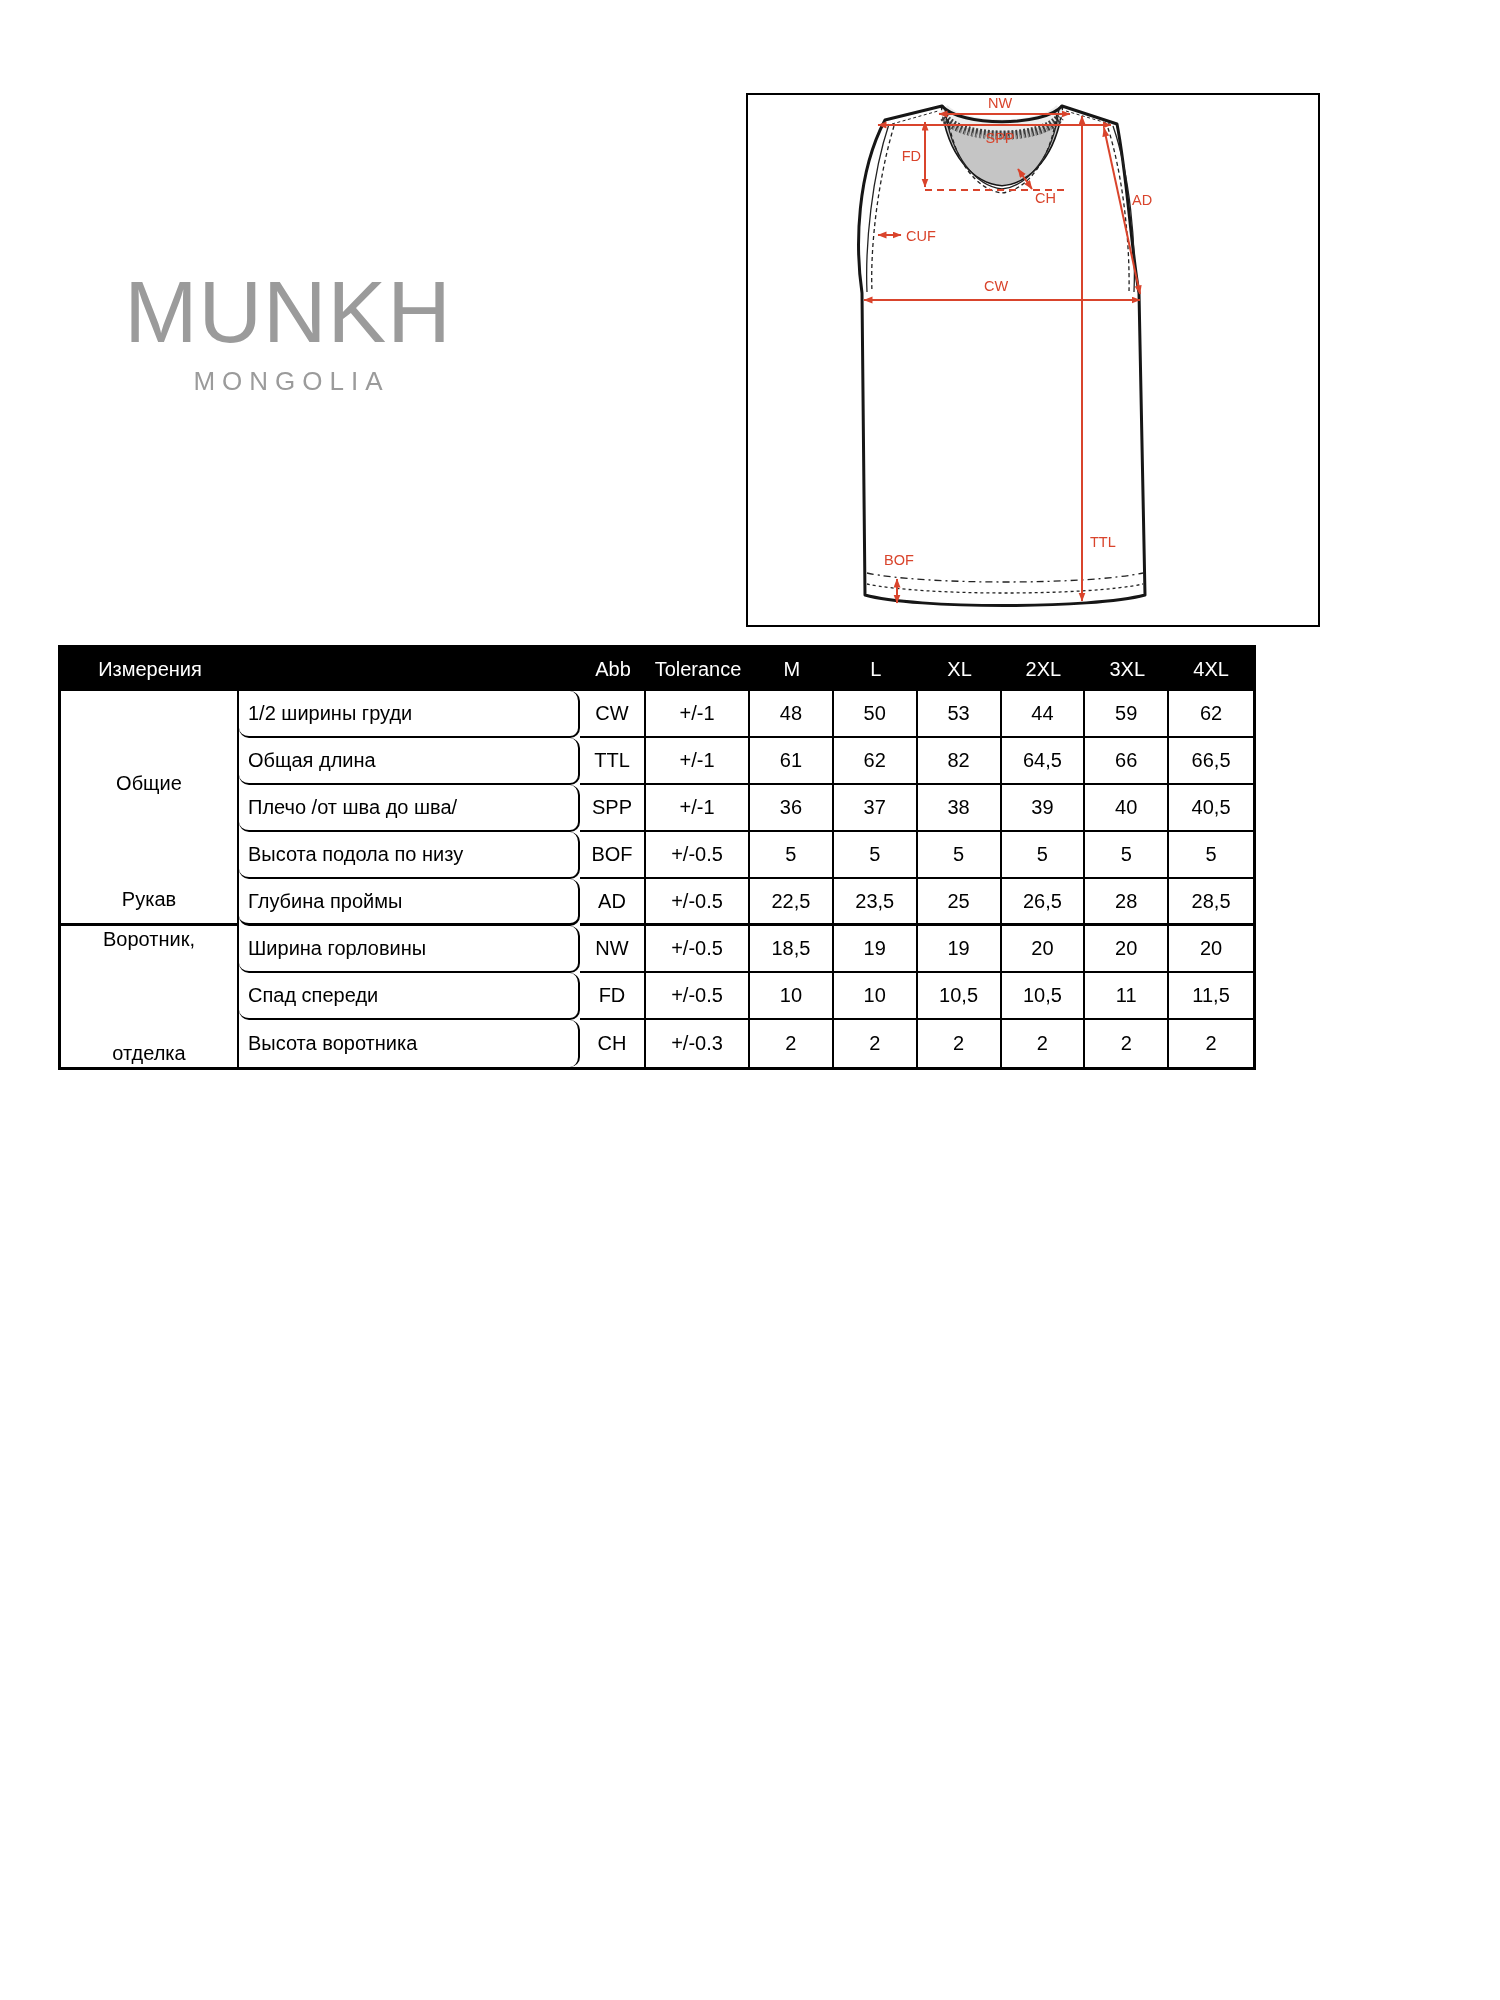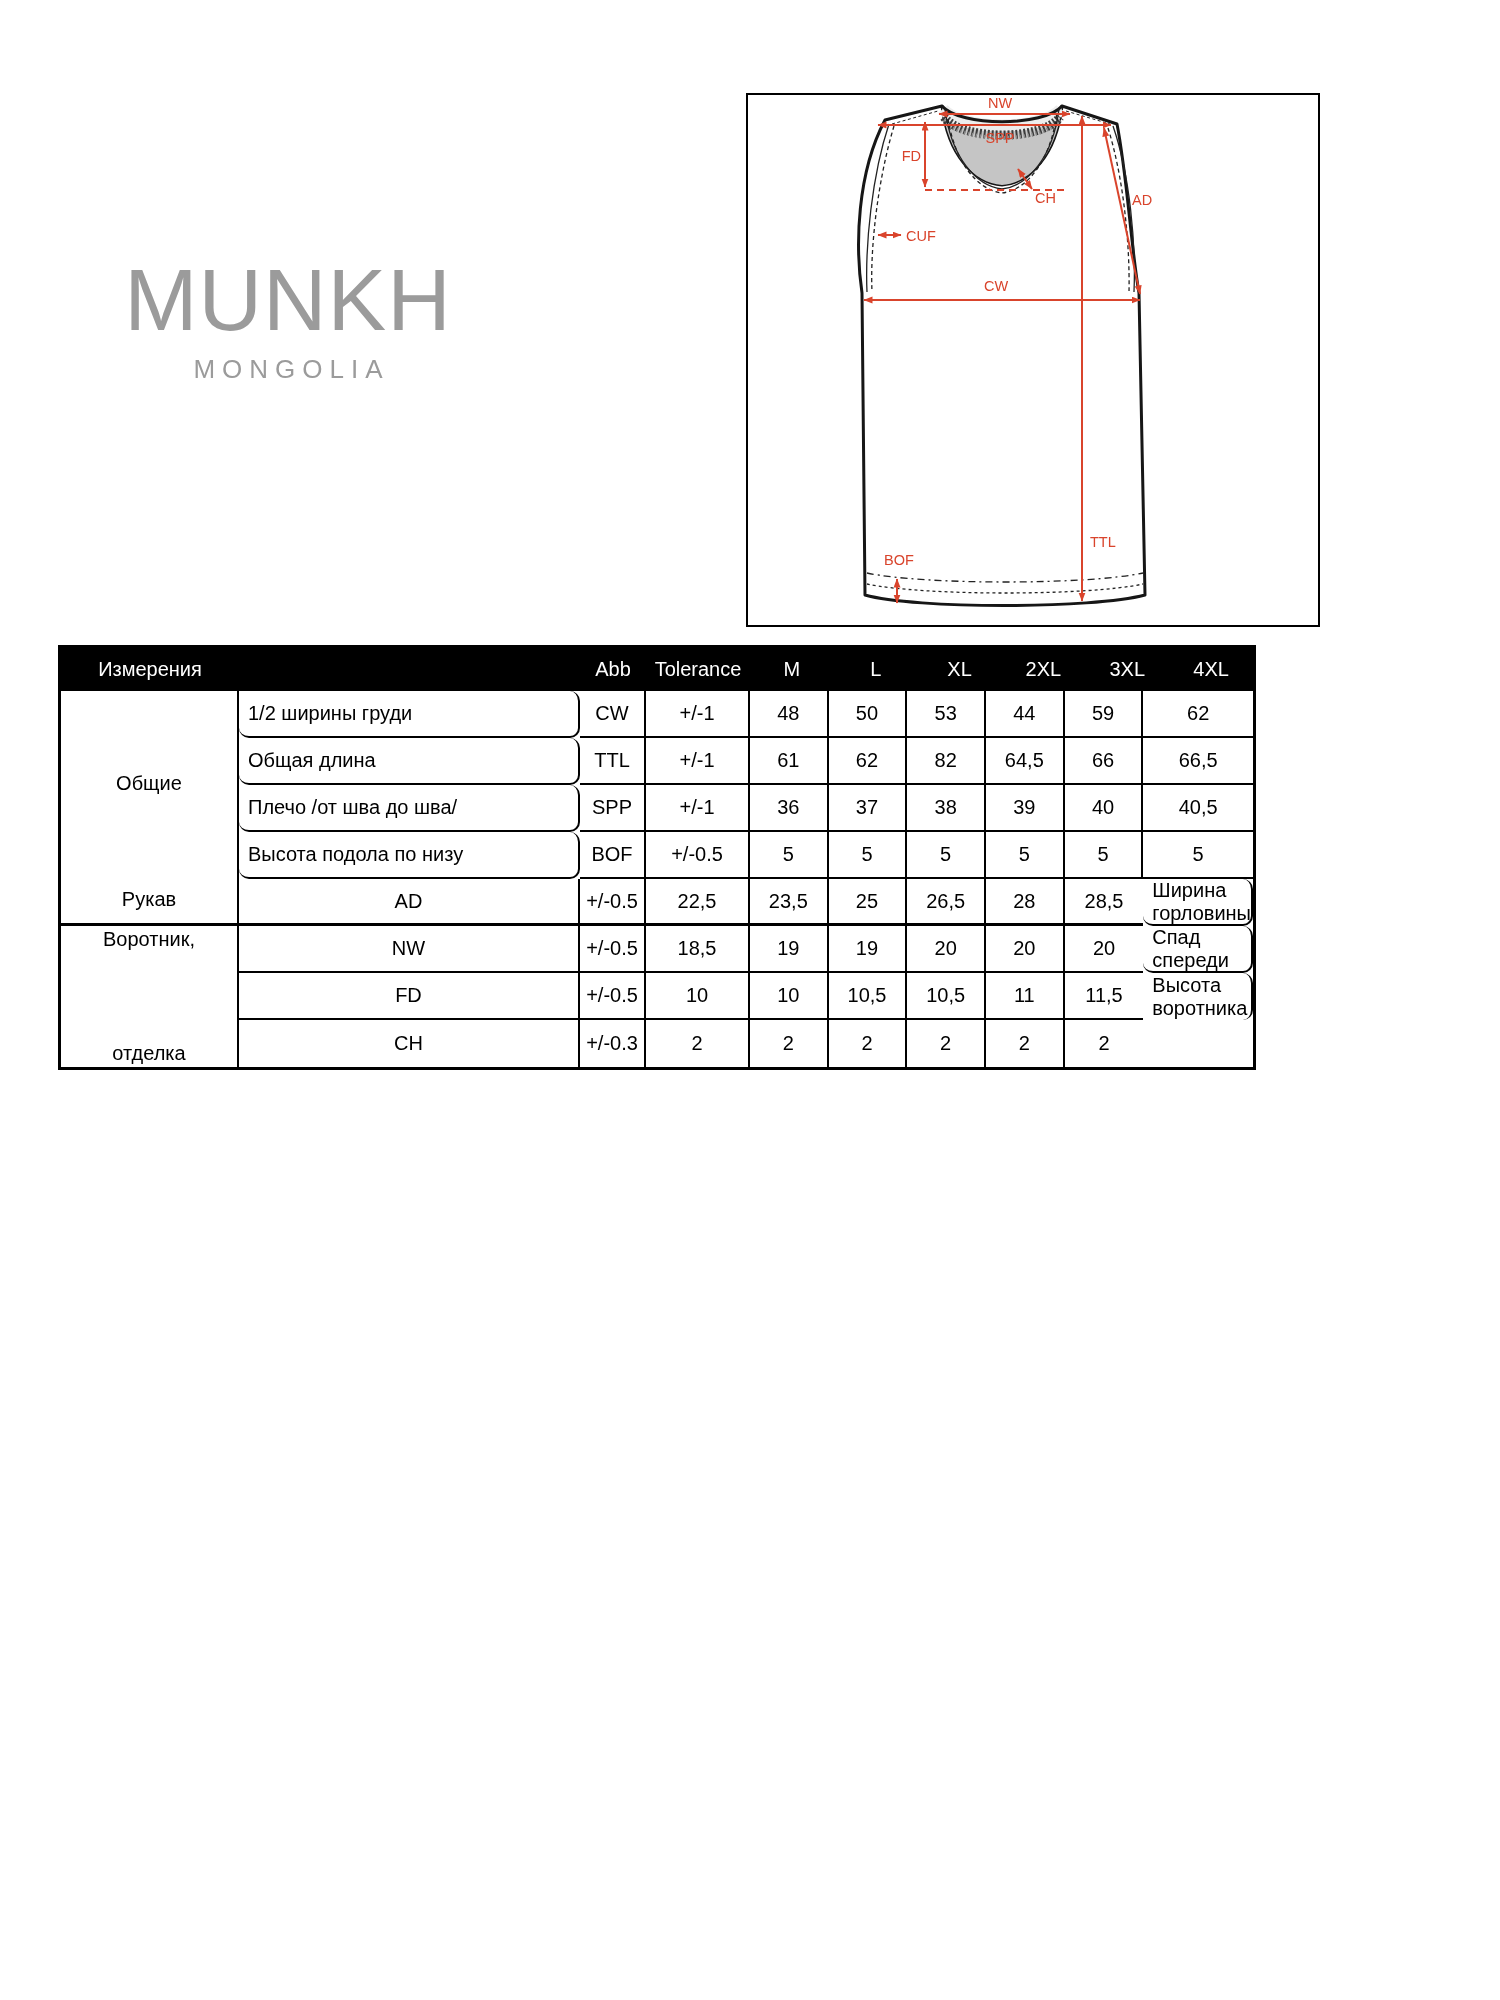--- a/index.html
+++ b/index.html
@@ -1,21 +1,21 @@
 <!DOCTYPE html>
 <html style="--accent: #d9442c; --brand: #9b9b9b;"><head>
 <meta charset="utf-8">
 <style>
   :root { --accent:#d9442c; --brand:#9b9b9b; --ink:#000; }
   * { box-sizing:border-box; margin:0; padding:0; }
   html,body { width:1500px; height:2000px; background:#fff;
     font-family:"Liberation Sans", sans-serif; color:var(--ink); position:relative; }
 
   
-  .logo { position:absolute; left:118px; top:256px; width:340px; text-align:center; color:var(--brand); }
+  .logo { position:absolute; left:118px; top:268px; width:340px; text-align:center; color:var(--brand); }
   .logo-name { font-size:88px; line-height:1; letter-spacing:1px; font-weight:400; }
   .logo-sub  { font-size:26px; letter-spacing:7px; margin-top:10px; padding-left:7px; font-weight:400; }
 
   
   .frame { position:absolute; left:746px; top:93px; width:574px; height:534px; border:2px solid #000; }
   .frame svg { display:block; width:100%; height:100%; }
   .rl { stroke:var(--accent); stroke-width:2; fill:none; }
   .rt { fill:var(--accent); font-size:14.5px; font-family:"Liberation Sans",sans-serif; }
 
   
@@ -157,20 +157,21 @@
     <div class="c name">Высота подола по низу</div>
     <div class="c">BOF</div>
     <div class="c">+/-0.5</div>
     <div class="c">5</div>
     <div class="c">5</div>
     <div class="c">5</div>
     <div class="c">5</div>
     <div class="c">5</div>
     <div class="c cl">5</div>
 
+    <div class="c name gb">Глубина проймы</div>
     <div class="c gb">AD</div>
     <div class="c gb">+/-0.5</div>
     <div class="c gb">22,5</div>
     <div class="c gb">23,5</div>
     <div class="c gb">25</div>
     <div class="c gb">26,5</div>
     <div class="c gb">28</div>
     <div class="c cl gb">28,5</div>
 
     <div class="c name">Ширина горловины</div>

